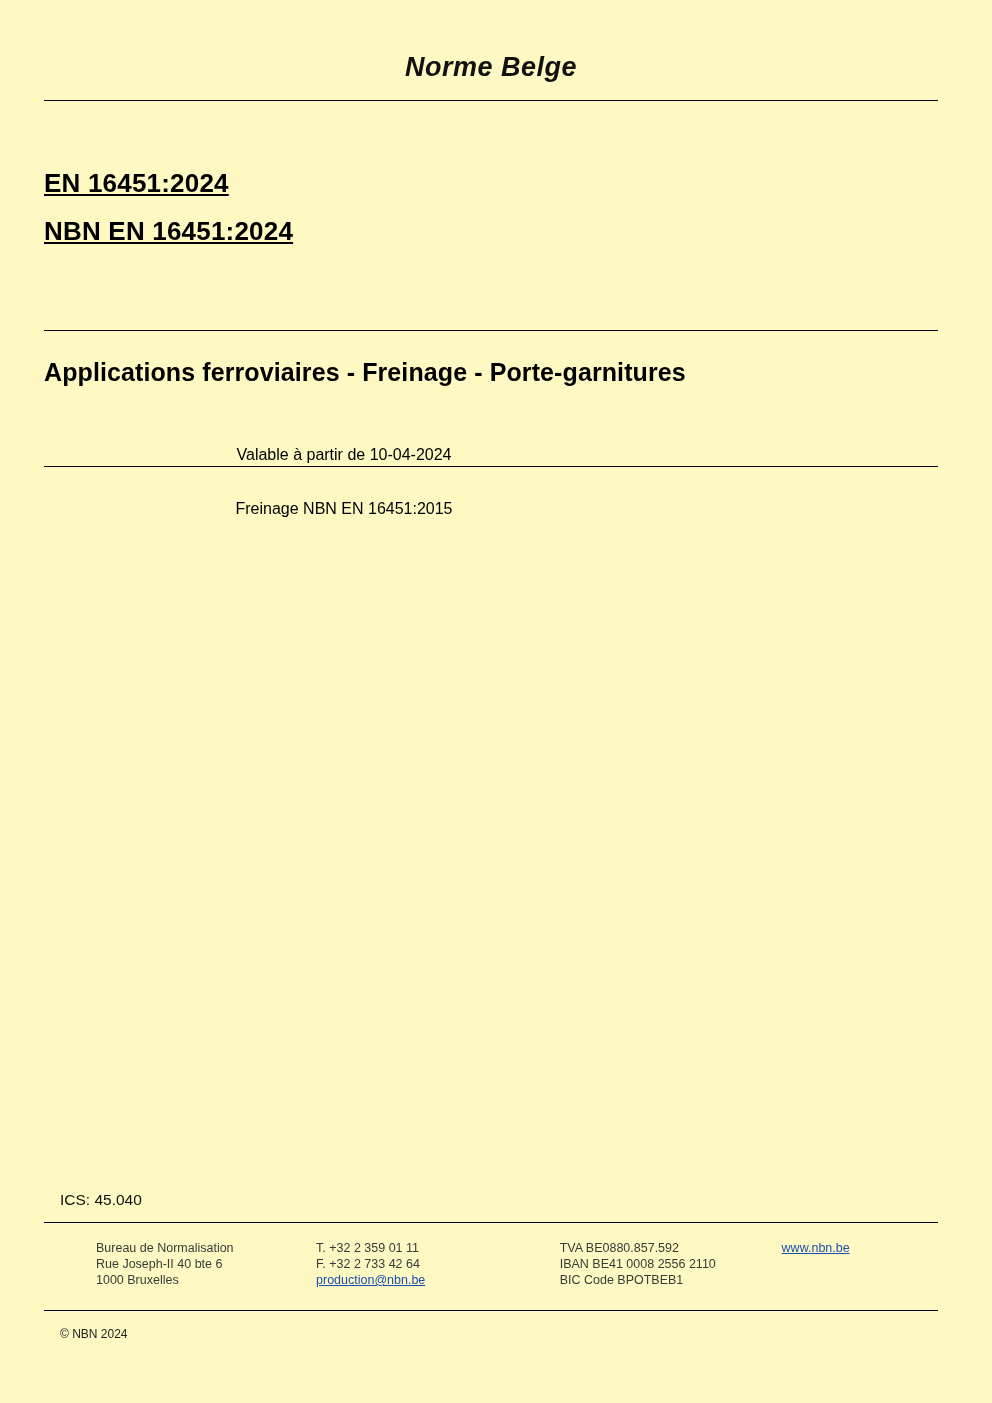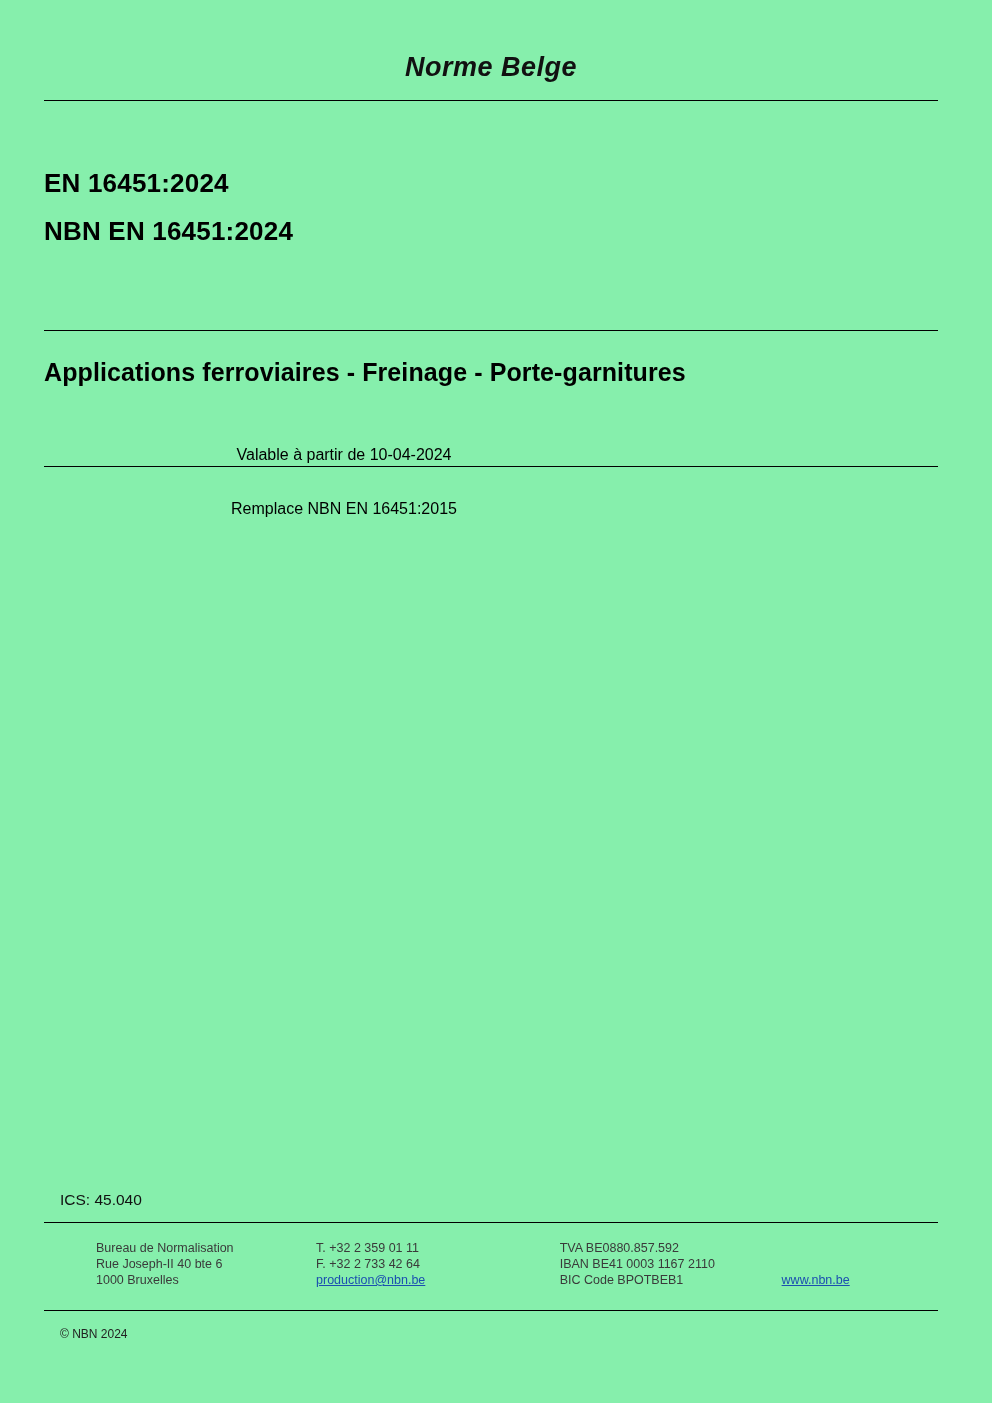--- a/index.html
+++ b/index.html
@@ -9,21 +9,21 @@
   }
   body {
     font-family: "Liberation Sans", sans-serif;
     color: #000000;
   }
   .page {
     position: relative;
     width: 992px;
     height: 1403px;
     margin: 0 auto;
-    background: #86efac;
+    background: #fef9c3;
     overflow: hidden;
   }
 
   
   .doc-header {
     position: absolute;
     left: 44px;
     top: 52px;
     width: 894px;
     text-align: center;
@@ -47,20 +47,21 @@
   .rule-sub   { top: 466px; }
   .rule-ics   { top: 1222px; border-top: 1.5px solid #000000; }
   .rule-foot  { top: 1310px; border-top: 1.5px solid #000000; }
 
   
   .refs {
     position: absolute;
     left: 44px;
     top: 170px;
     width: 560px;
+    text-decoration: underline;
   }
   .refs .ref-line {
     font-size: 26px;
     font-weight: bold;
     color: #000000;
     line-height: 1.0;
     margin-bottom: 22px;
     letter-spacing: 0.2px;
   }
 
@@ -140,21 +141,20 @@
   
   .footer {
     position: absolute;
     left: 96px;
     top: 1240px;
     width: 840px;
     display: flex;
     font-size: 12.5px;
     line-height: 1.28;
     color: #3a3a3a;
-    align-items: flex-end;
   }
   .footer .col { }
   .col-addr { width: 228px; }
   .col-tel  { width: 210px; }
   .col-fin  { width: 230px; margin-left: 41px; }
   .col-web  { width: 160px; }
   .footer a {
     color: #1b4fb0;
     text-decoration: underline;
   }
@@ -185,40 +185,40 @@
 
 
   <div class="rule rule-mid"></div>
 
   <div class="subject">Applications ferroviaires - Freinage - Porte-garnitures</div>
 
   <div class="rule rule-sub"></div>
 
   <div class="validity">
     <div class="line">Valable à partir de 10-04-2024</div>
-    <div class="line">Remplace NBN EN 16451:2015</div>
+    <div class="line">Freinage NBN EN 16451:2015</div>
   </div>
 
   <div class="ics">ICS: 45.040</div>
   <div class="rule rule-ics"></div>
 
   <div class="footer">
     <div class="col col-addr">
       <div>Bureau de Normalisation</div>
       <div>Rue Joseph-II 40 bte 6</div>
       <div>1000 Bruxelles</div>
     </div>
     <div class="col col-tel">
       <div>T. +32 2 359 01 11</div>
       <div>F. +32 2 733 42 64</div>
       <div><a href="#">production@nbn.be</a></div>
     </div>
     <div class="col col-fin">
       <div>TVA BE0880.857.592</div>
-      <div>IBAN BE41 0003 1167 2110</div>
+      <div>IBAN BE41 0008 2556 2110</div>
       <div>BIC Code BPOTBEB1</div>
     </div>
     <div class="col col-web">
       <div><a href="#">www.nbn.be</a></div>
     </div>
   </div>
 
   <div class="rule rule-foot"></div>
 
   <div class="copyright">© NBN 2024</div>

